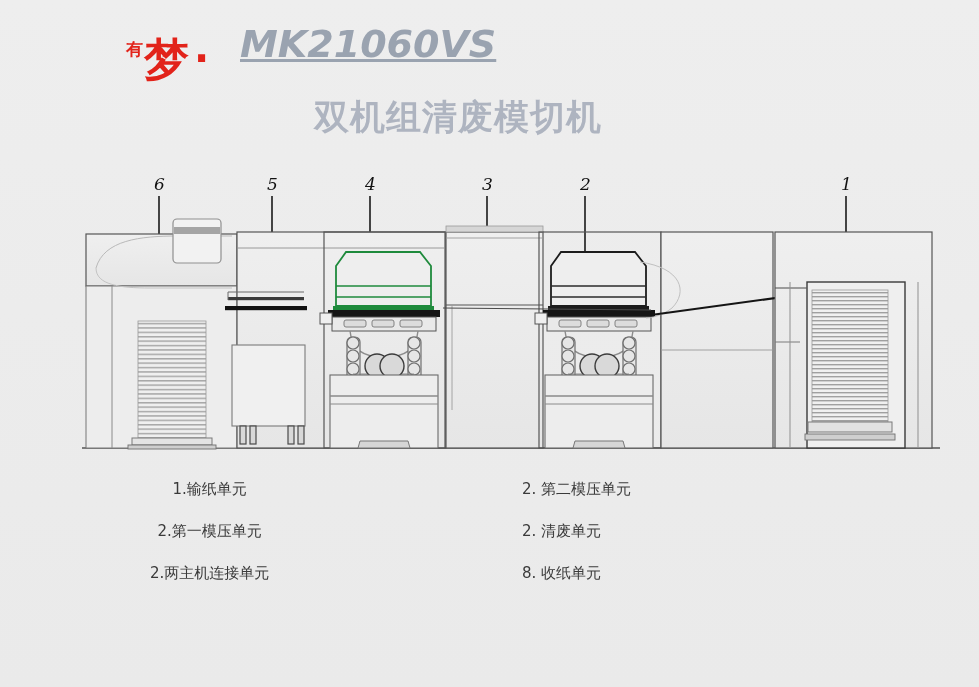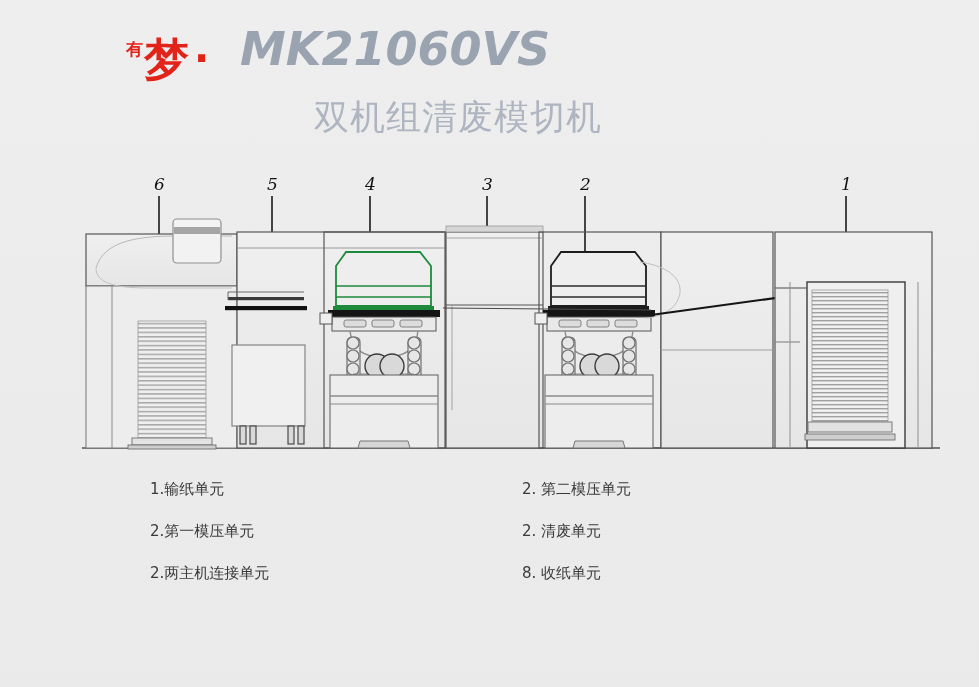--- a/index.html
+++ b/index.html
@@ -56,35 +56,36 @@
     font-weight: bold;
     line-height: 1;
     margin: 0 4px 6px 6px;
   }
   .model-title {
     position: absolute;
     left: 240px;
     top: 24px;
     color: #9aa3b0;
     font-family: "DejaVu Sans", sans-serif;
-    font-size: 46px;
+    font-size: 38px;
     font-weight: bold;
     font-style: italic;
     letter-spacing: 0px;
     line-height: 1.1;
     white-space: nowrap;
+    text-decoration: underline;
   }
   .model-subtitle {
     position: absolute;
     left: 314px;
     top: 94px;
     color: #aeb4c0;
     font-family: "DejaVu Sans", sans-serif;
     font-size: 35px;
-    font-weight: normal;
+    font-weight: bold;
     letter-spacing: 1px;
     white-space: nowrap;
   }
 
   
   .drawing {
     position: absolute;
     left: 0;
     top: 160px;
     width: 979px;
@@ -95,21 +96,21 @@
   .legend {
     position: absolute;
     left: 150px;
     top: 482px;
     width: 560px;
   }
   .legend-col {
     position: absolute;
     top: 0;
   }
-  .legend-col.left  { left: 0px; }
+  .legend-col.left  { left: 0px; text-align: center; }
   .legend-col.right { left: 372px; }
   .legend-item {
     color: #3a3a3a;
     font-family: "DejaVu Sans", sans-serif;
     font-size: 15px;
     line-height: 1;
     margin-bottom: 27px;
     white-space: nowrap;
   }
 </style>

